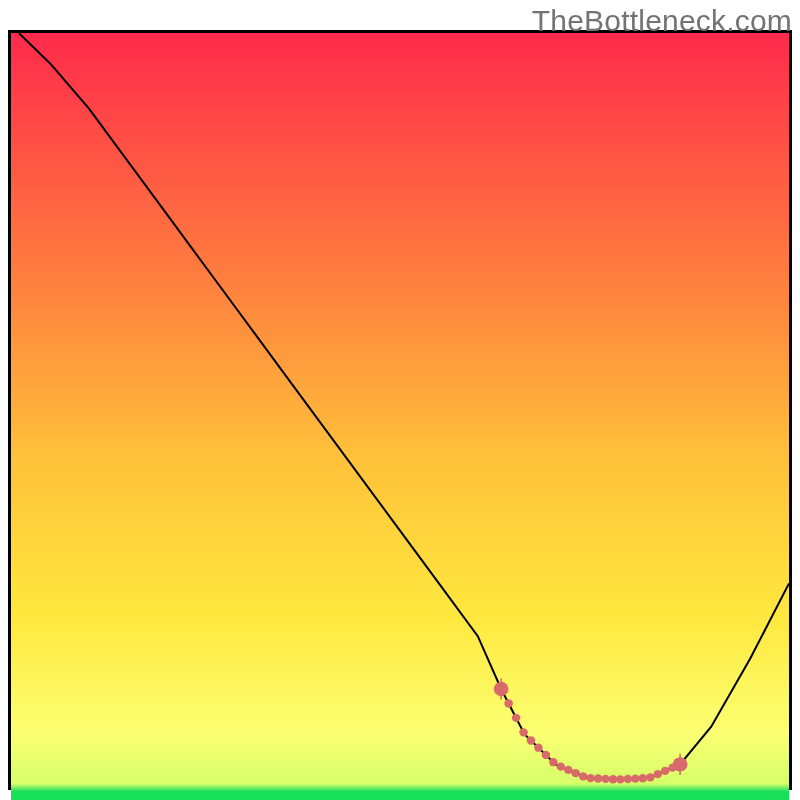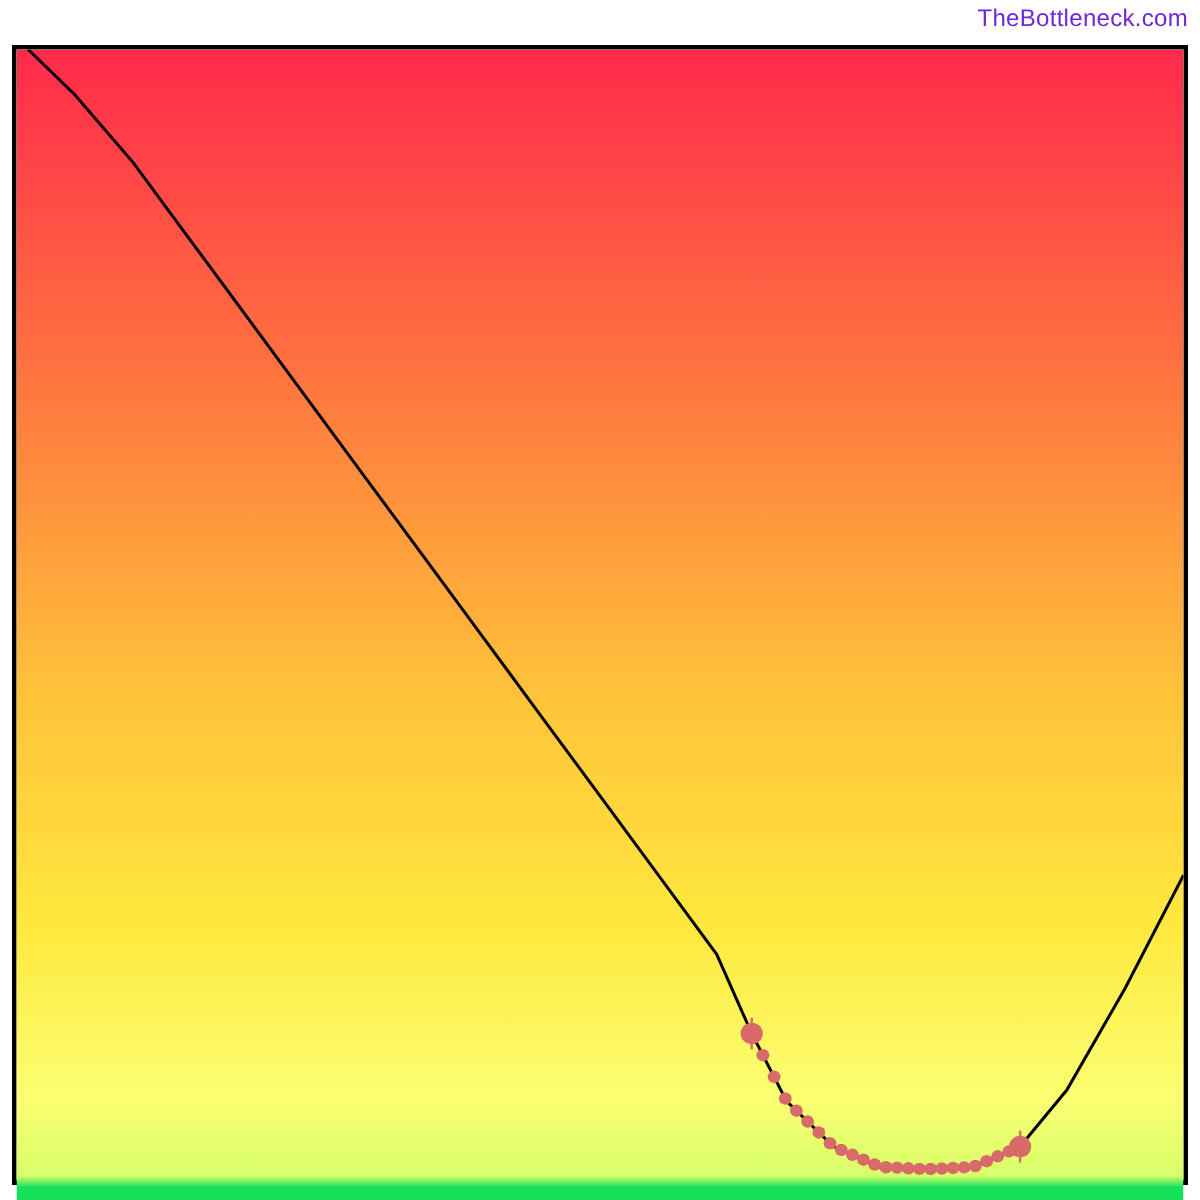--- a/index.html
+++ b/index.html
@@ -7,22 +7,22 @@
   .container {
     position: relative;
     width: 800px;
     height: 800px;
   }
   .watermark {
     position: absolute;
     top: 4px;
     right: 8px;
     font-family: Arial, Helvetica, sans-serif;
-    font-size: 16px;
-    color: #6d28d9;
+    font-size: 30px;
+    color: #737373;
     font-weight: 500;
     letter-spacing: 0.2px;
     z-index: 10;
   }
   .plot {
     position: absolute;
     left: 8px;
     top: 30px;
     width: 784px;
     height: 760px;

